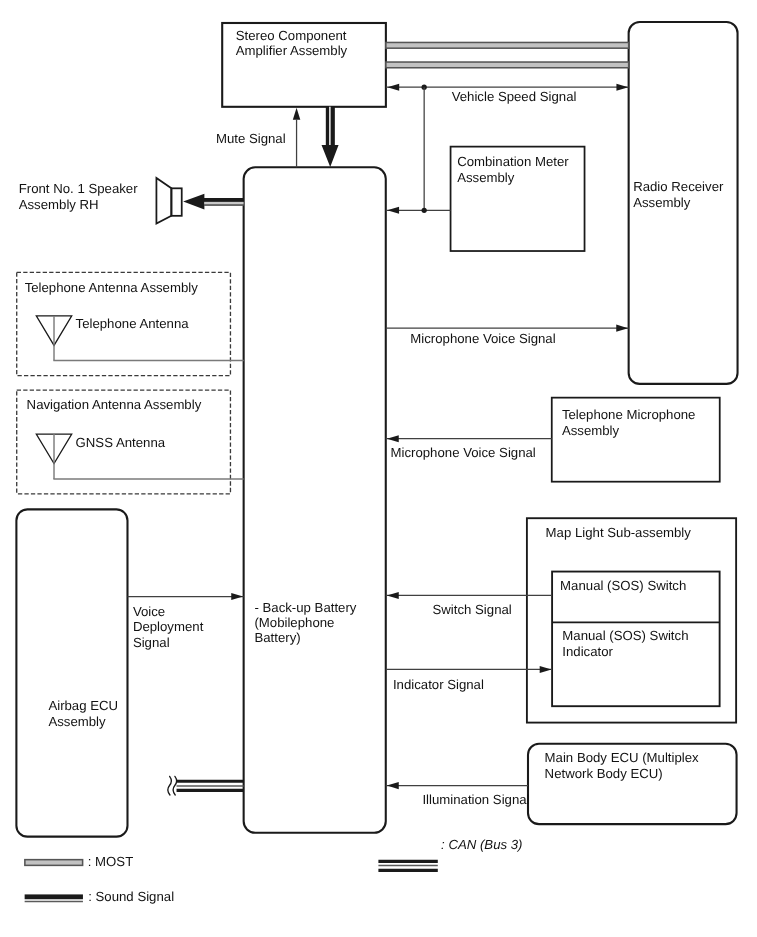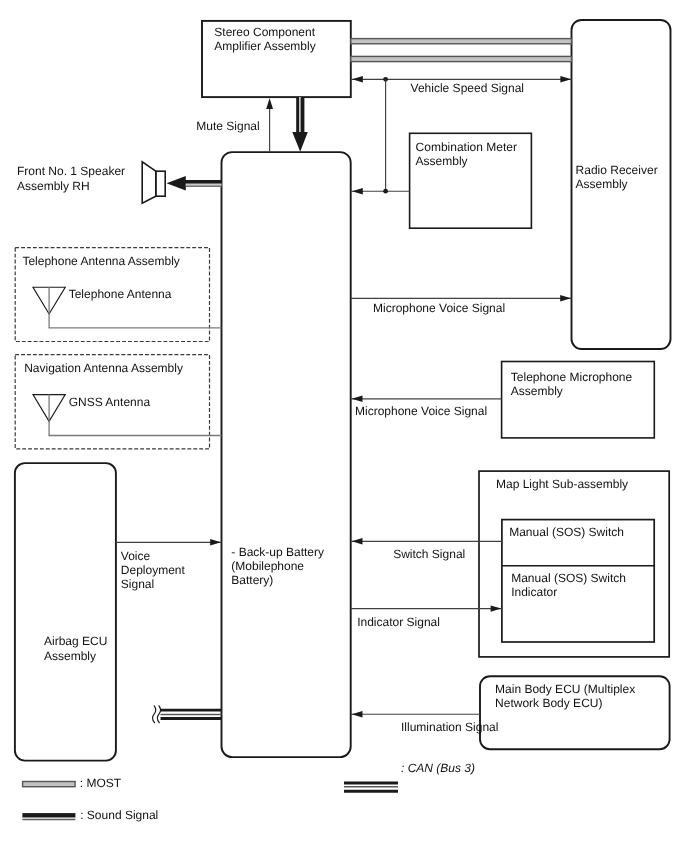--- a/index.html
+++ b/index.html
@@ -156,17 +156,17 @@
   <div class="lbl" style="left:68.7px;top:395.0px;">GNSS Antenna</div>
   <div class="lbl" style="left:196.3px;top:119.0px;">Mute Signal</div>
   <div class="lbl" style="left:410.6px;top:80.9px;">Vehicle Speed Signal</div>
   <div class="lbl" style="left:373.0px;top:301.2px;">Microphone Voice Signal</div>
   <div class="lbl" style="left:355.0px;top:404.1px;">Microphone Voice Signal</div>
   <div class="lbl" style="left:120.8px;top:548.9px;">Voice
 Deployment
 Signal</div>
   <div class="lbl" style="left:393.2px;top:546.5px;">Switch Signal</div>
   <div class="lbl" style="left:357.2px;top:614.7px;">Indicator Signal</div>
-  <div class="lbl" style="left:361px;top:719.7px;padding-left:40px;">Illumination Signal</div>
+  <div class="lbl" style="left:344px;top:719.7px;padding-left:40px;">Illumination Signal</div>
   <div class="lbl" style="left:79.8px;top:776.4px;">: MOST</div>
   <div class="lbl" style="left:80.2px;top:808.3px;">: Sound Signal</div>
   <div class="lbl" style="left:401.0px;top:761px;font-style:italic;">: CAN (Bus 3)</div>
 </div>
 
 </body></html>

